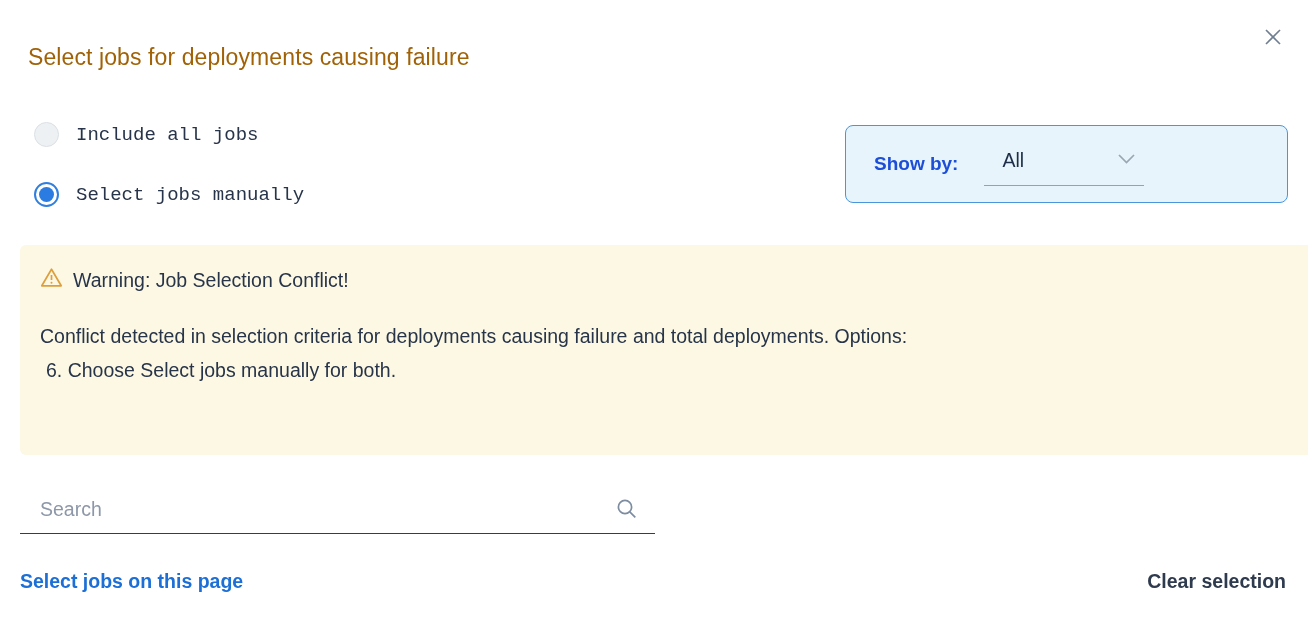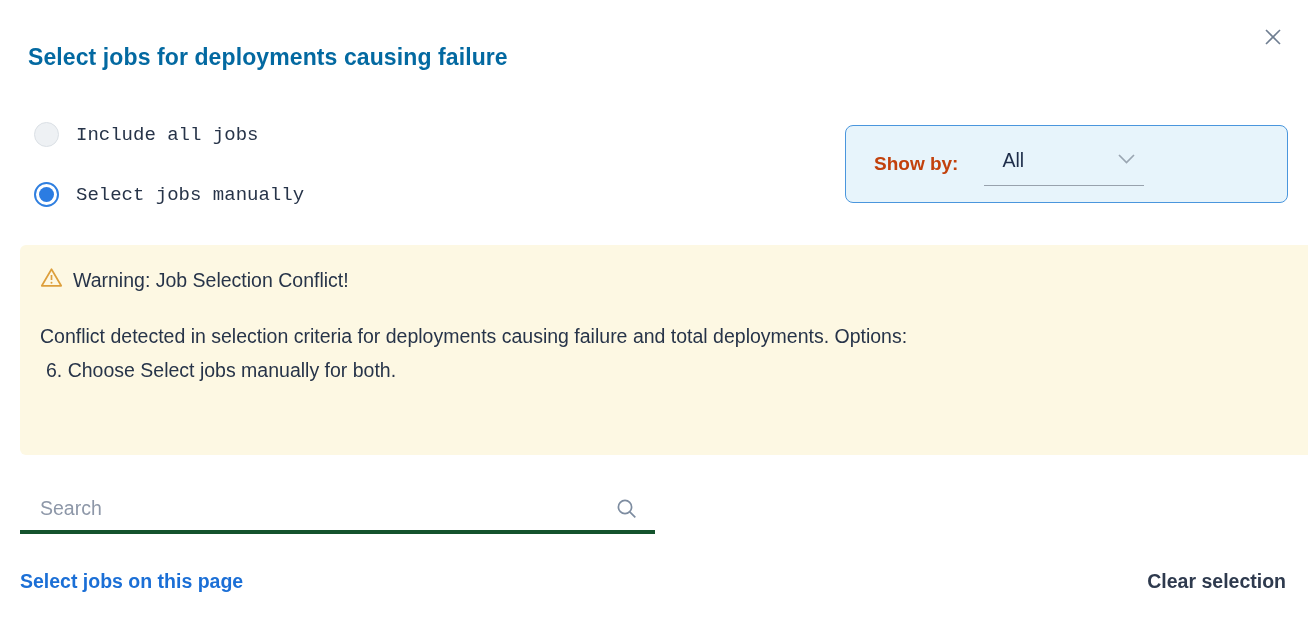--- a/index.html
+++ b/index.html
@@ -13,21 +13,21 @@
 
   .close-btn {
     position: absolute; top: 22px; right: 18px;
     width: 34px; height: 34px;
     display: flex; align-items: center; justify-content: center;
     cursor: pointer;
   }
 
   .title {
     position: absolute; left: 28px; top: 44px;
-    font-size: 23px; font-weight: 700; color: #0369a1;
+    font-size: 23px; font-weight: 400; color: #a16207;
     letter-spacing: 0.1px;
   }
 
   .radio-row {
     position: absolute; left: 34px;
     display: flex; align-items: center; gap: 17px; cursor: pointer; font-family: Liberation Mono, monospace;
   }
   .radio-row.first  { top: 122px; }
   .radio-row.second { top: 182px; }
   .radio-circle {
@@ -42,21 +42,21 @@
     content: ""; position: absolute; left: 3px; top: 3px; right: 3px; bottom: 3px;
     border-radius: 50%; background: #2b7ce2;
   }
   .radio-label { font-size: 19px; color: #273449; }
 
   .showby {
     position: absolute; left: 845px; top: 125px; width: 443px; height: 78px;
     background: #e7f4fb; border: 1px solid #4a96dd; border-radius: 8px;
     display: flex; align-items: center; padding-left: 28px;
   }
-  .showby-label { font-size: 19px; font-weight: 600; color: #c2410c; }
+  .showby-label { font-size: 19px; font-weight: 600; color: #1d4ed8; }
   .showby-select {
     margin-left: 26px; margin-top: 6px; width: 160px;
     display: flex; align-items: center; justify-content: space-between;
     border-bottom: 1px solid #98a2ad;
     padding: 0 8px 13px 18px; cursor: pointer;
   }
   .showby-value { font-size: 19.5px; font-weight: 400; color: #1d2c49; }
 
   .warning-box {
     position: absolute; left: 20px; top: 245px; width: 1296px; height: 210px;
@@ -68,21 +68,21 @@
   }
   .warning-body {
     margin-top: 26px; font-size: 19.5px; line-height: 34px; color: #273449;
   }
   .warning-item {
     font-size: 19.5px; line-height: 34px; color: #273449; padding-left: 6px;
   }
 
   .search-wrap {
     position: absolute; left: 20px; top: 486px; width: 635px; height: 48px;
-    border-bottom: 4px solid #14532d;
+    border-bottom: 1px solid #14532d;
   }
   .search-input {
     width: 100%; height: 100%; border: none; outline: none; background: transparent;
     font-size: 19.5px; padding: 0 48px 0 20px; color: #273449;
     font-family: inherit;
   }
   .search-input::placeholder { color: #8d97a8; }
   .search-icon { position: absolute; right: 16px; top: 11px; pointer-events: none; }
 
   .footer-link {

